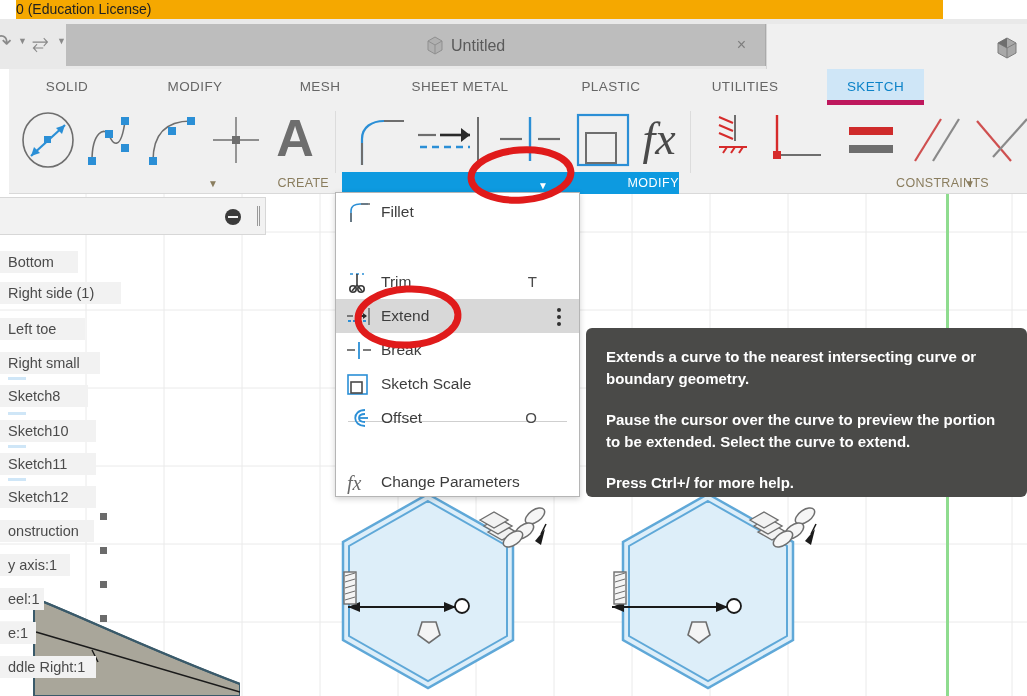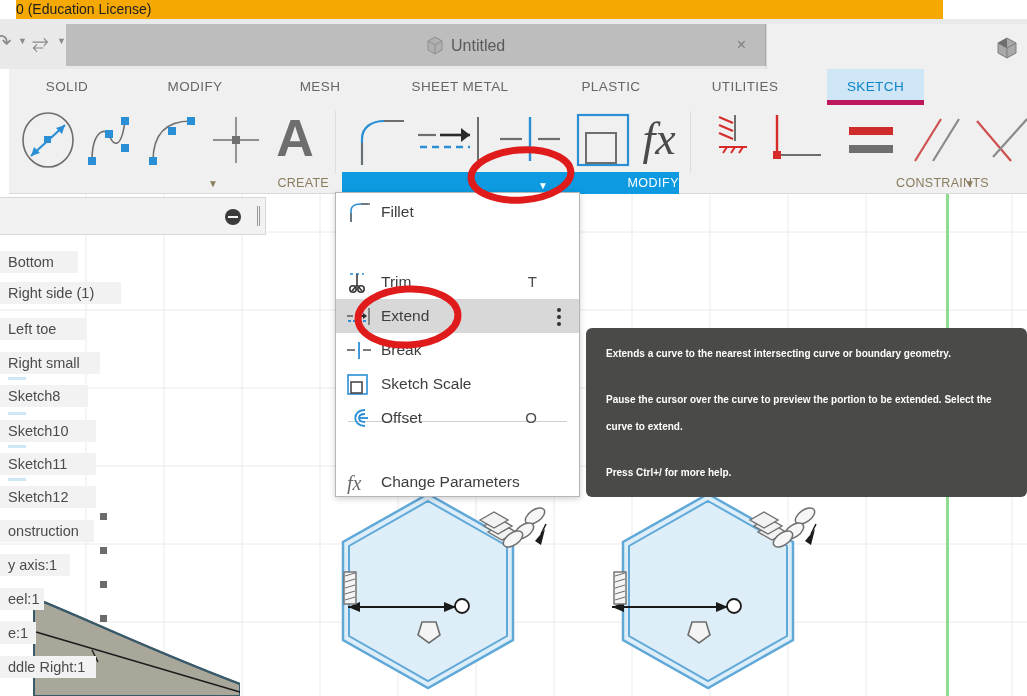--- a/index.html
+++ b/index.html
@@ -161,22 +161,22 @@
     border-radius:50%; margin-bottom:3px;
   }
   .mi-icon{ position:absolute; left:10px; top:6px; width:26px; height:23px; }
   #menu-divider{
     position:absolute; left:12px; top:228px; width:219px; height:1px;
     background:#cfcfcf;
   }
   
   #tooltip{
     position:absolute; left:586px; top:328px; width:441px; height:169px;
-    background:#4a4a48; border-radius:6px; padding:12px 20px 0 20px;
-    color:#ffffff; font-size:10px; font-weight:bold; line-height:27px;
+    background:#4a4a48; border-radius:6px; padding:18px 20px 0 20px;
+    color:#ffffff; font-size:15px; font-weight:bold; line-height:22px;
   }
   #tooltip p{ margin-bottom:19px; }
   #tooltip p:last-child{ margin-bottom:8px; }
   
   .annot{ position:absolute; pointer-events:none; }
   
   .hexwrap{ position:absolute; top:0; }
 </style>
 </head>
 <body>

